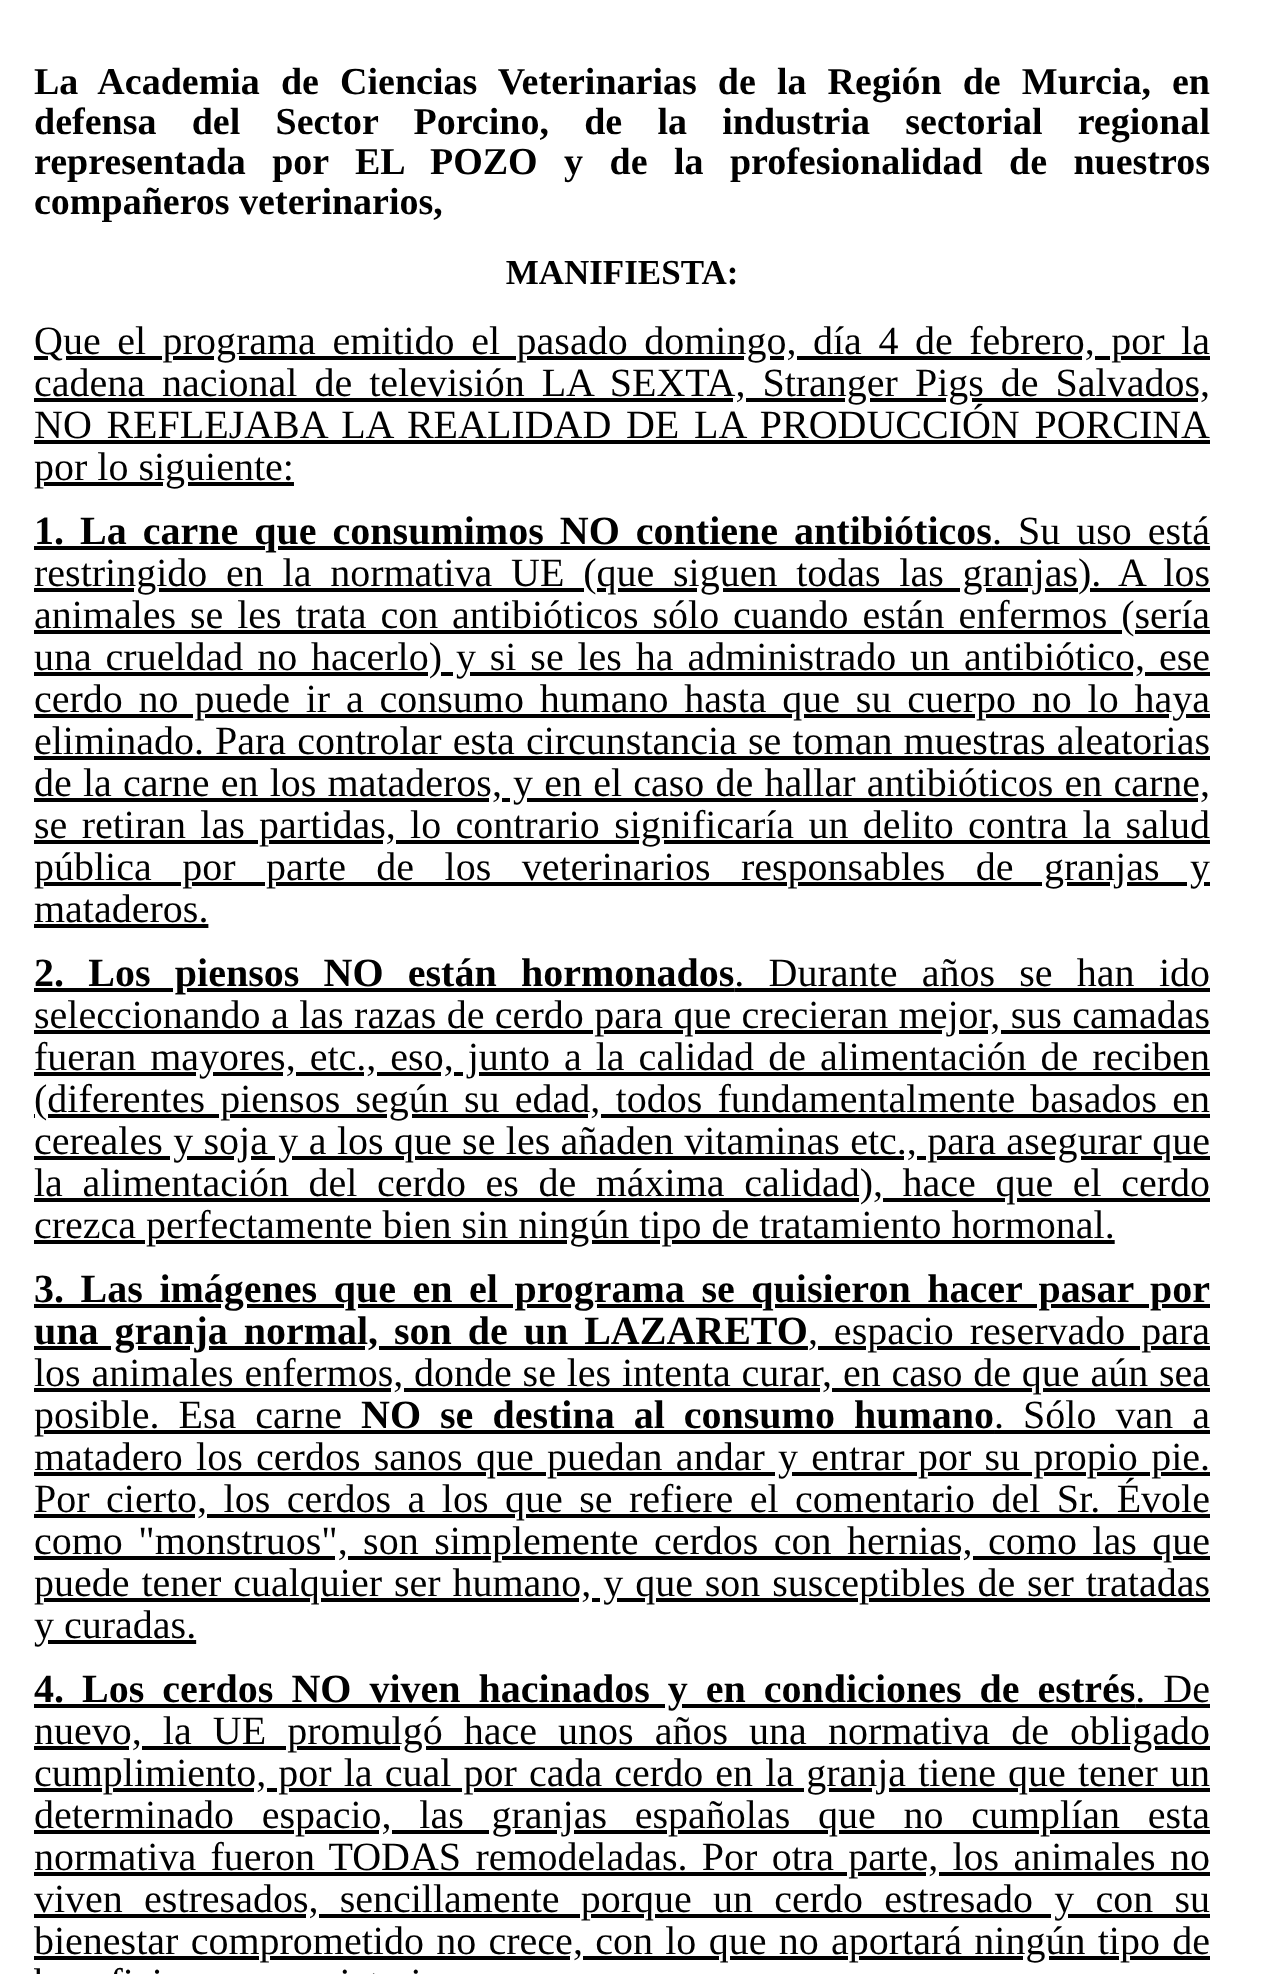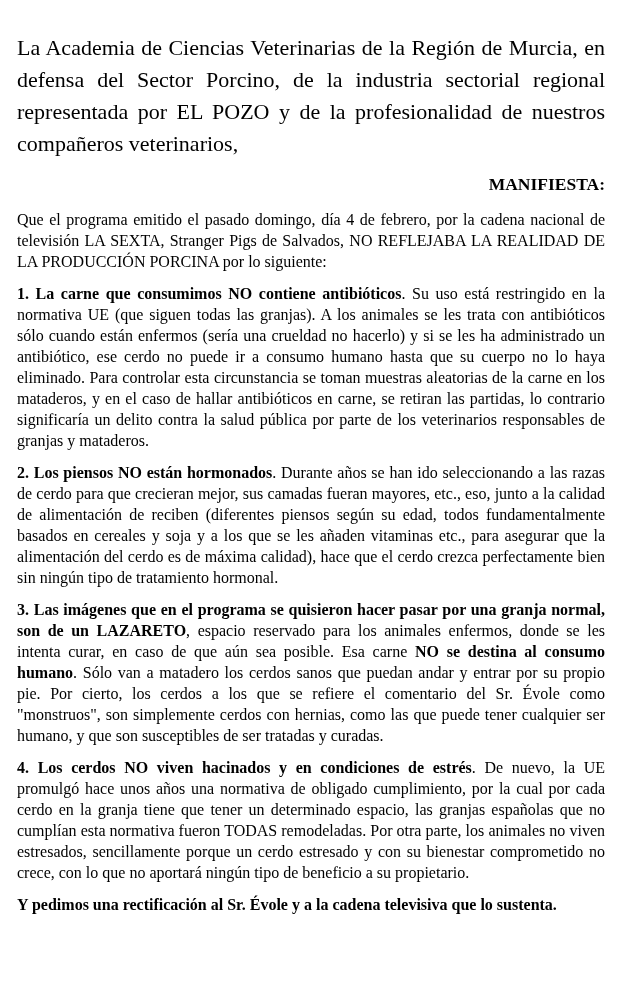--- a/index.html
+++ b/index.html
@@ -17,35 +17,36 @@
     padding: 32px 35px 0 17px;
     font-family: "Liberation Serif", "DejaVu Serif", serif;
     overflow: hidden;
     -webkit-font-smoothing: antialiased;
   }
   p {
     margin: 0 0 11px 0;
     text-align: justify;
   }
   .doc-header {
-    font-weight: normal;
-    font-size: 22px;
-    line-height: 32px;
+    font-weight: bold;
+    font-size: 19px;
+    line-height: 20px;
     margin-bottom: 13px;
   }
   .doc-heading {
     font-weight: bold;
     font-size: 17.5px;
     line-height: 23px;
     margin-bottom: 13px;
-    text-align: right;
+    text-align: center;
   }
   .body-par {
-    font-size: 16px;
+    font-size: 20px;
     line-height: 21px;
+    text-decoration: underline;
   }
   .b {
     font-weight: bold;
   }
   .closing-par {
     font-weight: bold;
     font-size: 16px;
     line-height: 21px;
   }
 </style>

